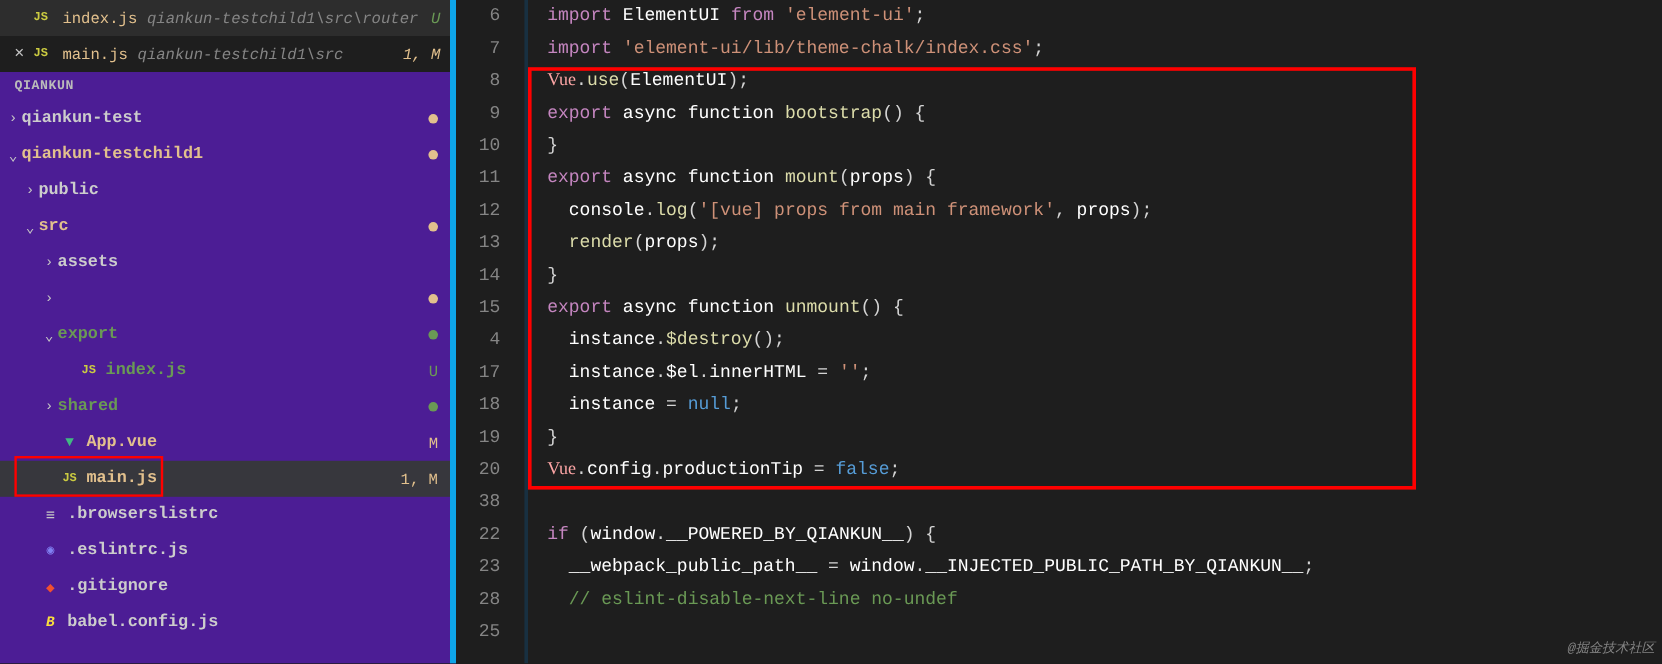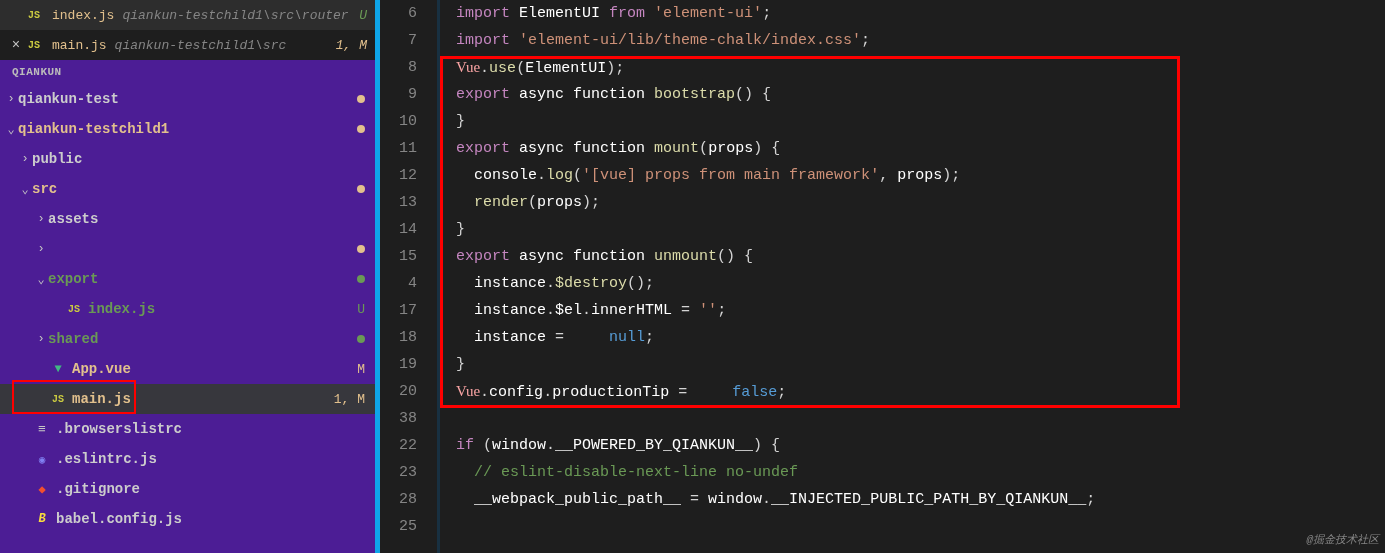--- a/index.html
+++ b/index.html
@@ -159,21 +159,21 @@
   font-size: 15px;
   line-height: 27px;
   position: relative;
 }
 .code-line { height: 27px; white-space: pre; }
 .tk-keyword { color: #c586c0; }
 .tk-type { color: #fca5a5; font-family: Liberation Serif, serif; }
 .tk-var { color: #ffffff; }
 .tk-func { color: #dcdcaa; }
 .tk-string { color: #ce9178; }
-.tk-const { color: #569cd6; margin-left: 36px; }
+.tk-const { color: #569cd6; }
 .tk-comment { color: #6a9955; }
 .tk-storage { color: #ffffff; }
 .red-box {
   position: absolute;
   border: 3px solid #ff0000;
   left: 60px;
   top: 56px;
   width: 740px;
   height: 352px;
   pointer-events: none;
@@ -322,18 +322,18 @@
       <div class="code-line"><span>  </span><span class="tk-func">render</span><span>(</span><span class="tk-var">props</span><span>);</span></div>
       <div class="code-line"><span>}</span></div>
       <div class="code-line"><span class="tk-keyword">export</span><span> </span><span class="tk-storage">async</span><span> </span><span class="tk-storage">function</span><span> </span><span class="tk-func">unmount</span><span>() {</span></div>
       <div class="code-line"><span>  </span><span class="tk-var">instance</span><span>.</span><span class="tk-func">$destroy</span><span>();</span></div>
       <div class="code-line"><span>  </span><span class="tk-var">instance</span><span>.</span><span class="tk-var">$el</span><span>.</span><span class="tk-var">innerHTML</span><span> = </span><span class="tk-string">''</span><span>;</span></div>
       <div class="code-line"><span>  </span><span class="tk-var">instance</span><span> = </span><span class="tk-const">null</span><span>;</span></div>
       <div class="code-line"><span>}</span></div>
       <div class="code-line"><span class="tk-type">Vue</span><span>.</span><span class="tk-var">config</span><span>.</span><span class="tk-var">productionTip</span><span> = </span><span class="tk-const">false</span><span>;</span></div>
       <div class="code-line"></div>
       <div class="code-line"><span class="tk-keyword">if</span><span> (</span><span class="tk-var">window</span><span>.</span><span class="tk-var">__POWERED_BY_QIANKUN__</span><span>) {</span></div>
+      <div class="code-line"><span>  </span><span class="tk-var">__webpack_public_path__</span><span> = </span><span class="tk-var">window</span><span>.</span><span class="tk-var">__INJECTED_PUBLIC_PATH_BY_QIANKUN__</span><span>;</span></div>
       <div class="code-line"><span>  </span><span class="tk-comment">// eslint-disable-next-line no-undef</span></div>
-      <div class="code-line"><span>  </span><span class="tk-var">__webpack_public_path__</span><span> = </span><span class="tk-var">window</span><span>.</span><span class="tk-var">__INJECTED_PUBLIC_PATH_BY_QIANKUN__</span><span>;</span></div>
     </div>
   <div class="red-box"></div>
   <div class="watermark">@掘金技术社区</div>
 </div>
 
 </body></html>

